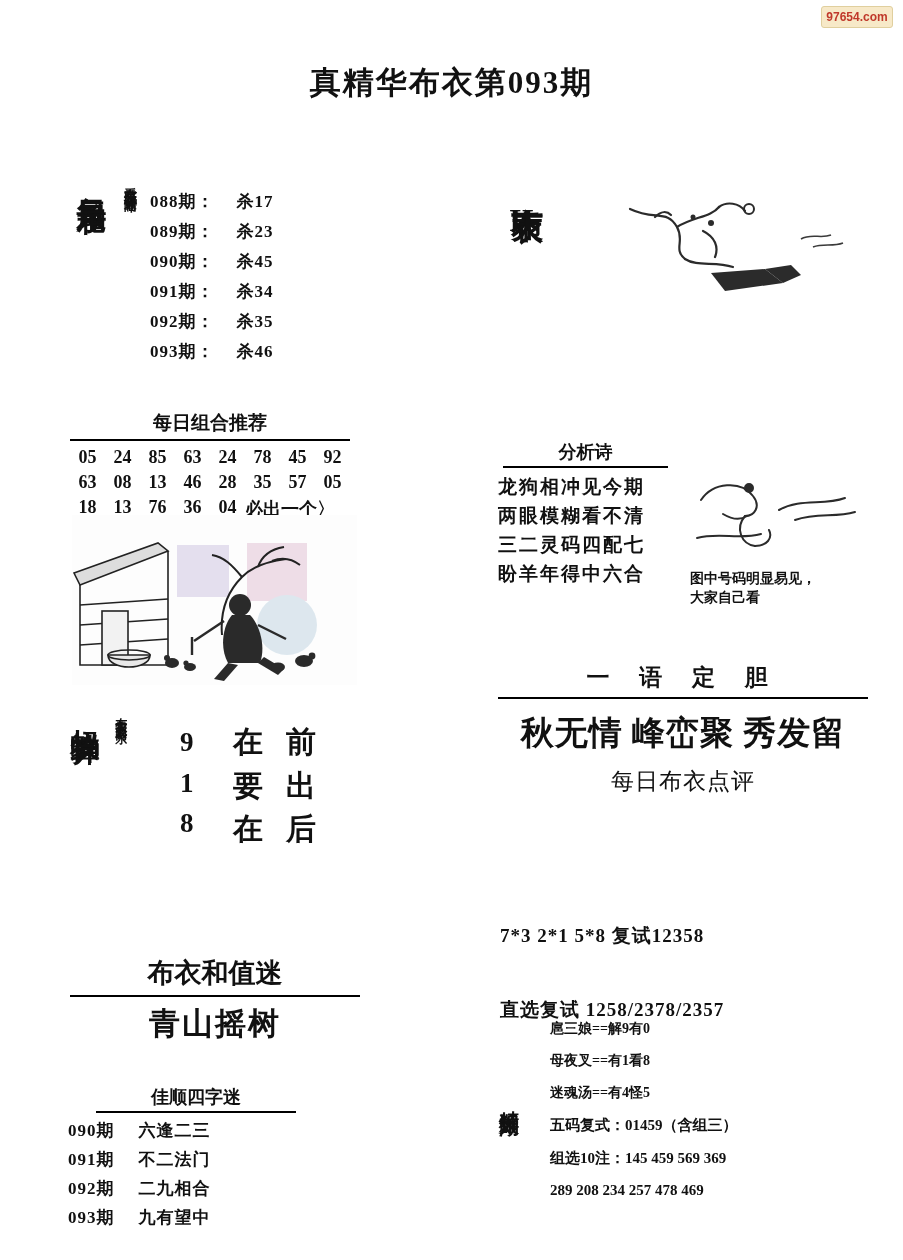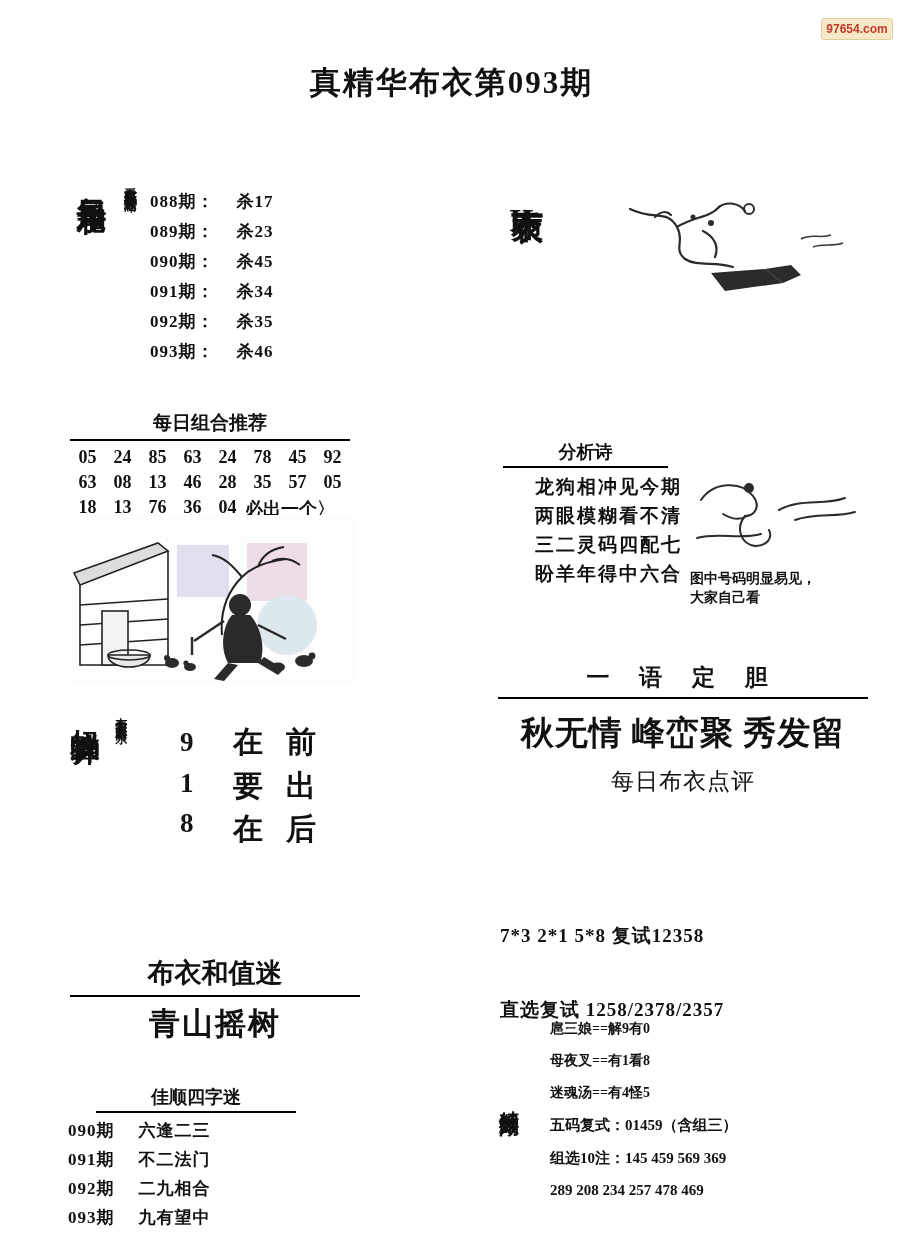--- a/index.html
+++ b/index.html
@@ -15,21 +15,20 @@
     position:absolute;top:6px;right:10px;
     width:70px;height:20px;
     background:#f7e9c8;
     border:1px solid #e0cf9e;
     border-radius:3px;
     color:#c0392b;
     font-family:"Liberation Sans",sans-serif;
     font-size:12px;font-weight:bold;
     display:flex;align-items:center;justify-content:center;
     letter-spacing:0px;
-    margin-top:12px;
   }
   .title{
     position:absolute;top:62px;left:0;width:903px;
     text-align:center;
     font-size:31px;font-weight:bold;
     letter-spacing:2px;
     font-family:"Liberation Serif",serif;
   }
 
   
@@ -115,21 +114,21 @@
   }
   #blk-jia .r{font-size:17px;font-weight:bold;margin-top:6px;letter-spacing:1px;}
   #blk-jia .r .w{margin-left:24px;}
 
   
   #blk-poem{top:440px;left:498px;width:370px;height:185px;}
   #blk-poem .hd{
     font-size:18px;font-weight:bold;text-align:center;
     border-bottom:2px solid #000;padding-bottom:2px;width:165px;margin-left:5px;
   }
-  #blk-poem .lines{margin-top:6px;width:175px;margin-left:37px;}
+  #blk-poem .lines{margin-top:6px;width:175px;}
   #blk-poem .lines div{font-size:19px;font-weight:bold;letter-spacing:2px;margin-bottom:3px;}
   #blk-poem .pic{position:absolute;left:185px;top:14px;width:185px;height:110px;}
   #blk-poem .note{position:absolute;left:192px;top:130px;font-size:14px;font-weight:bold;line-height:1.35;}
 
   
   #blk-dan{top:662px;left:498px;width:370px;}
   #blk-dan .hd{
     font-size:23px;font-weight:bold;text-align:center;letter-spacing:12px;
     border-bottom:2px solid #000;padding-bottom:4px;
   }

